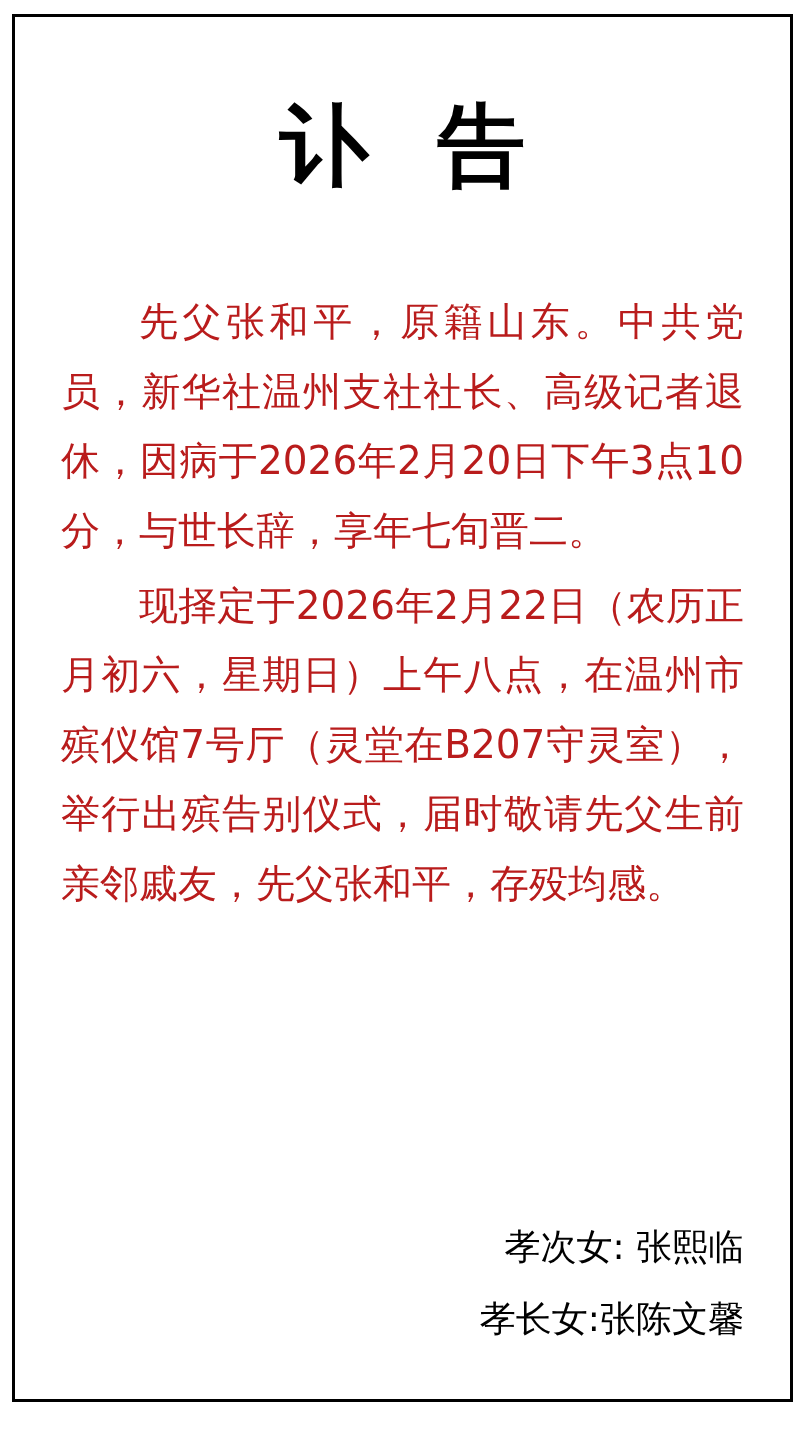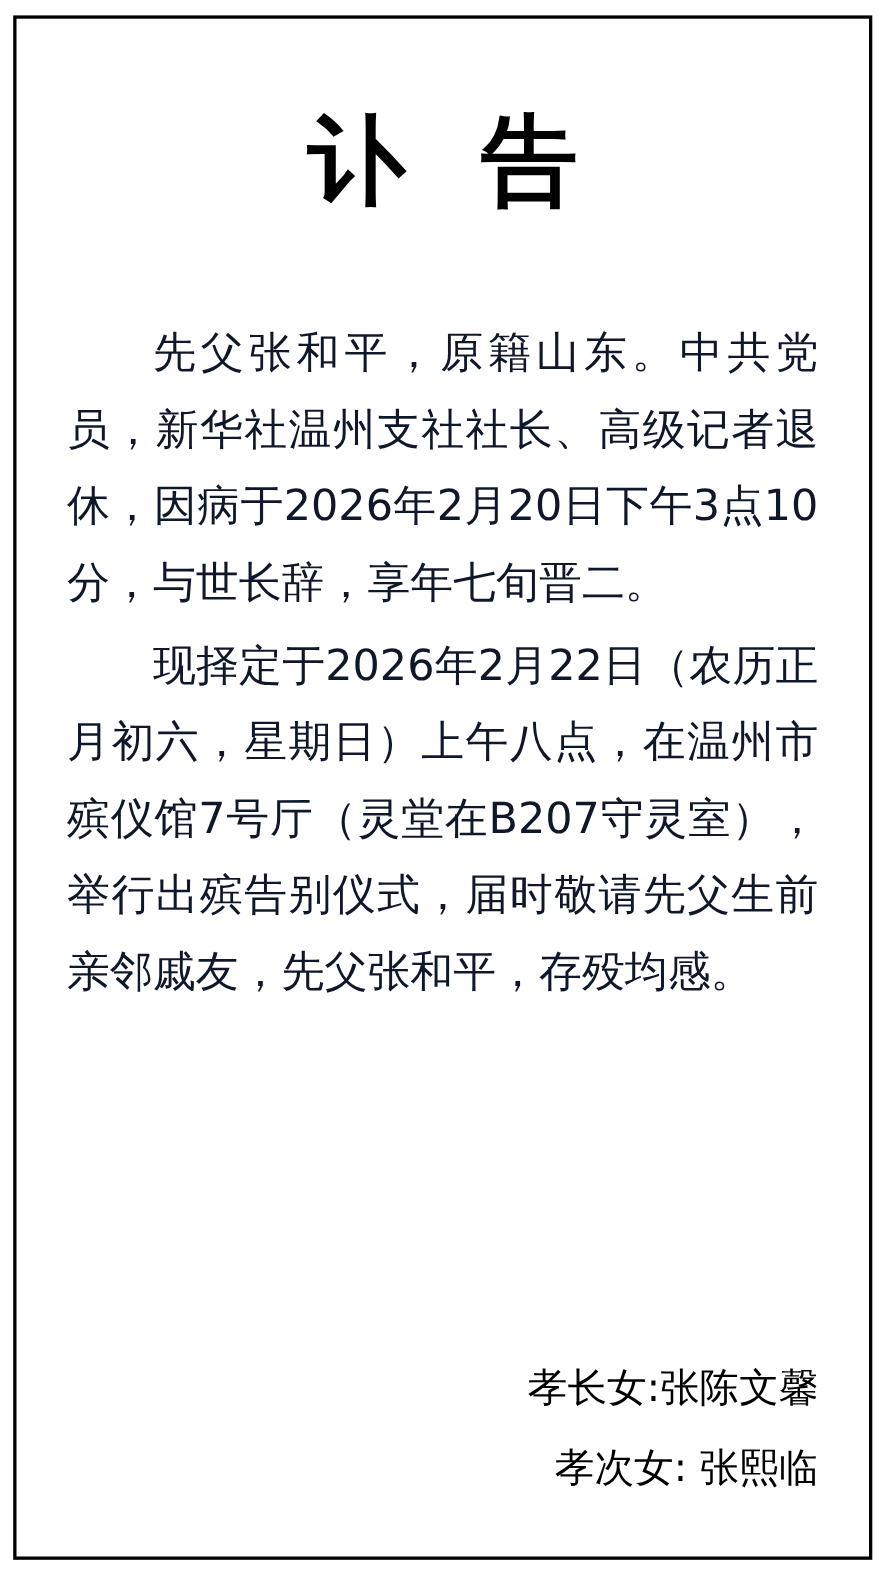--- a/index.html
+++ b/index.html
@@ -11,21 +11,21 @@
     width: 805px;
     height: 1432px;
     font-family: "DejaVu Sans", "Liberation Sans", sans-serif;
   }
   .page {
     position: relative;
     width: 805px;
     height: 1432px;
     background: #ffffff;
     box-sizing: border-box;
-    padding: 14px 12px 14px 12px;
+    padding: 14px 12px 30px 12px;
   }
   .notice-frame {
     position: relative;
     width: 100%;
     height: 100%;
     box-sizing: border-box;
     border: 3px solid #000000;
     background: #ffffff;
     padding: 40px 46px 30px 46px;
   }
@@ -40,21 +40,21 @@
     margin-top: 42px;
     margin-bottom: 0;
     font-family: "DejaVu Serif", "Liberation Serif", serif;
   }
   .notice-body {
     margin-top: 96px;
   }
   .para {
     font-size: 39px;
     line-height: 1.78;
-    color: #0f172a;
+    color: #b91c1c;
     text-align: justify;
     text-justify: inter-ideograph;
     text-indent: 2em;
     margin: 0 0 6px 0;
     font-family: "DejaVu Sans", "Liberation Sans", sans-serif;
   }
   .signature-block {
     position: absolute;
     right: 46px;
     bottom: 44px;
@@ -77,18 +77,18 @@
   <div class="notice-frame">
 
     <div class="notice-title">讣 告</div>
 
     <div class="notice-body">
       <p class="para">先父张和平，原籍山东。中共党员，新华社温州支社社长、高级记者退休，因病于2026年2月20日下午3点10分，与世长辞，享年七旬晋二。</p>
       <p class="para">现择定于2026年2月22日（农历正月初六，星期日）上午八点，在温州市殡仪馆7号厅（灵堂在B207守灵室），举行出殡告别仪式，届时敬请先父生前亲邻戚友，先父张和平，存殁均感。</p>
     </div>
 
     <div class="signature-block">
+      <div class="sig-line">孝次女: 张熙临</div>
       <div class="sig-line">孝长女:张陈文馨</div>
-      <div class="sig-line">孝次女: 张熙临</div>
     </div>
 
   </div>
 </div>
 
 </body></html>

